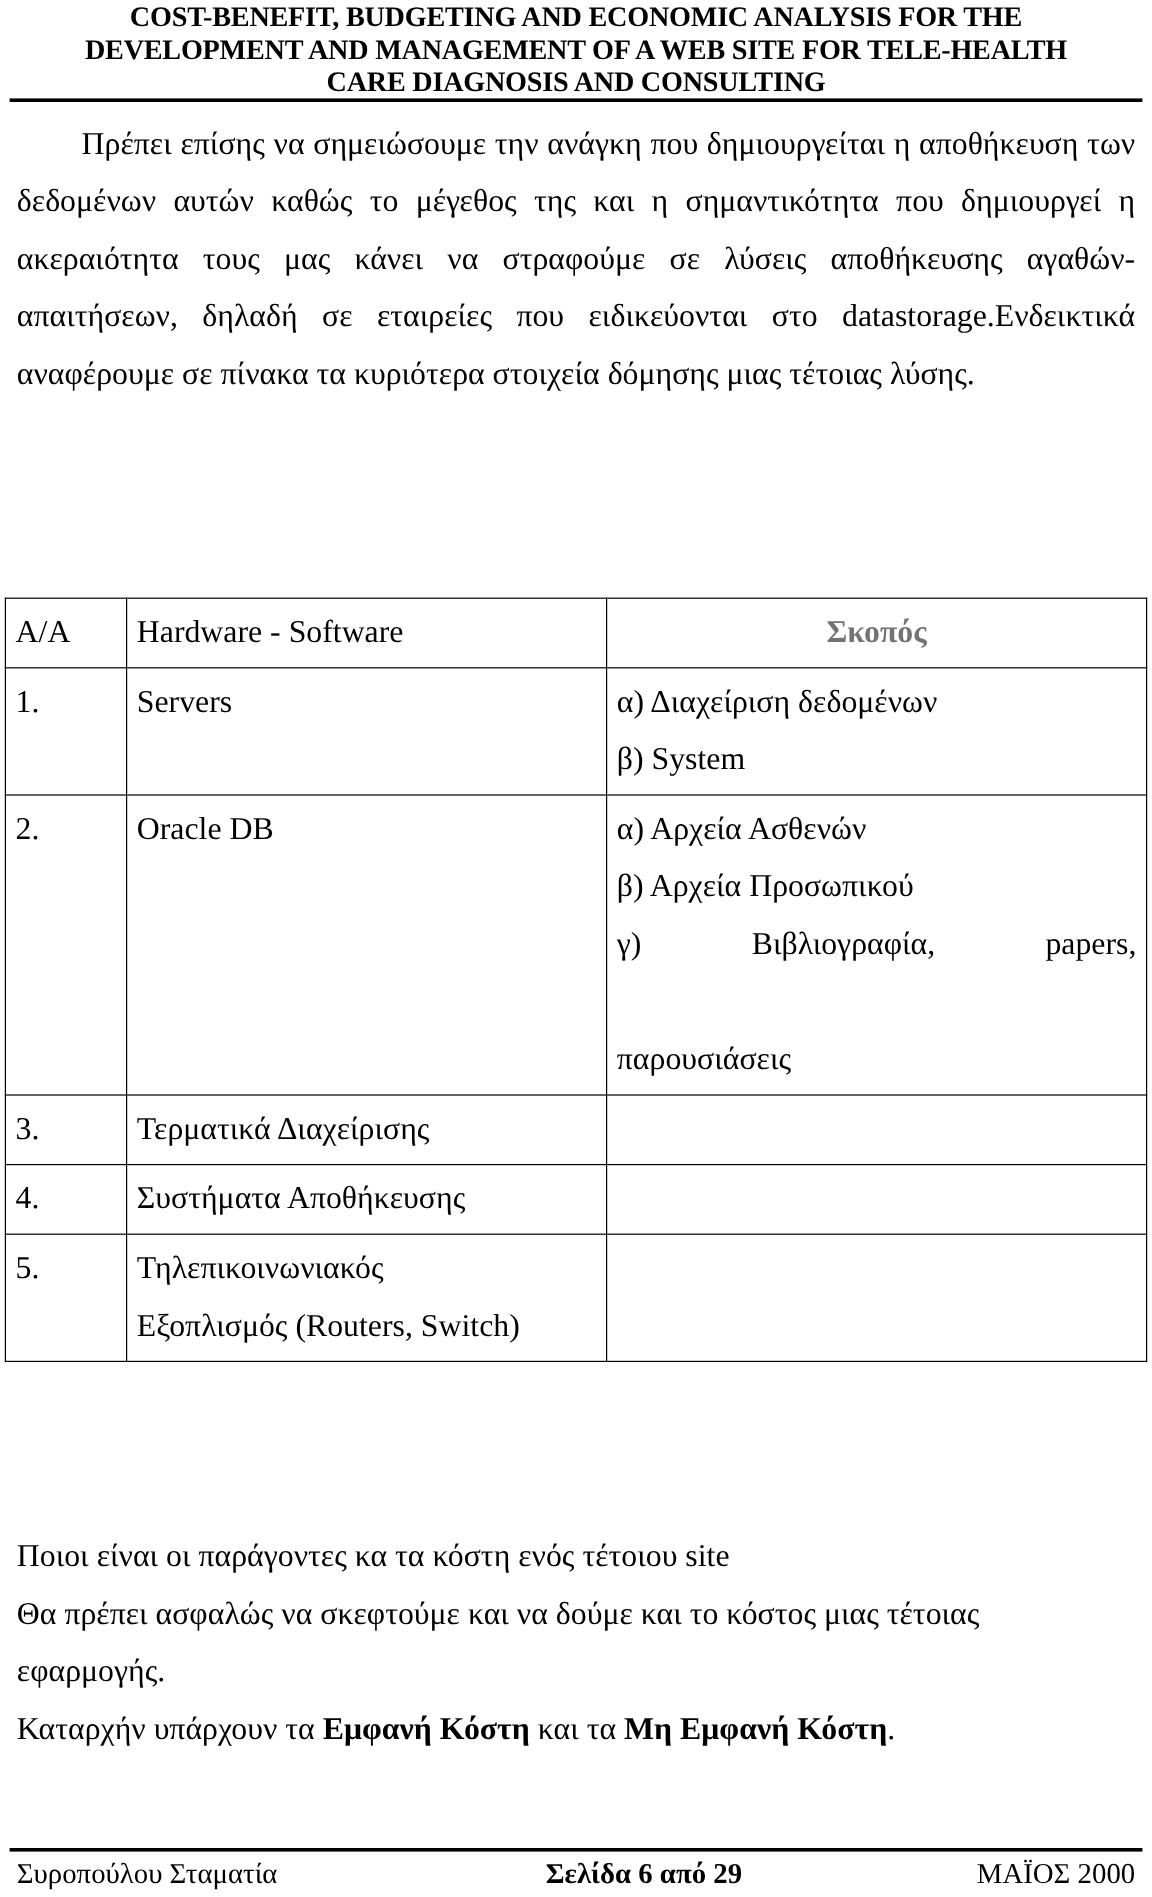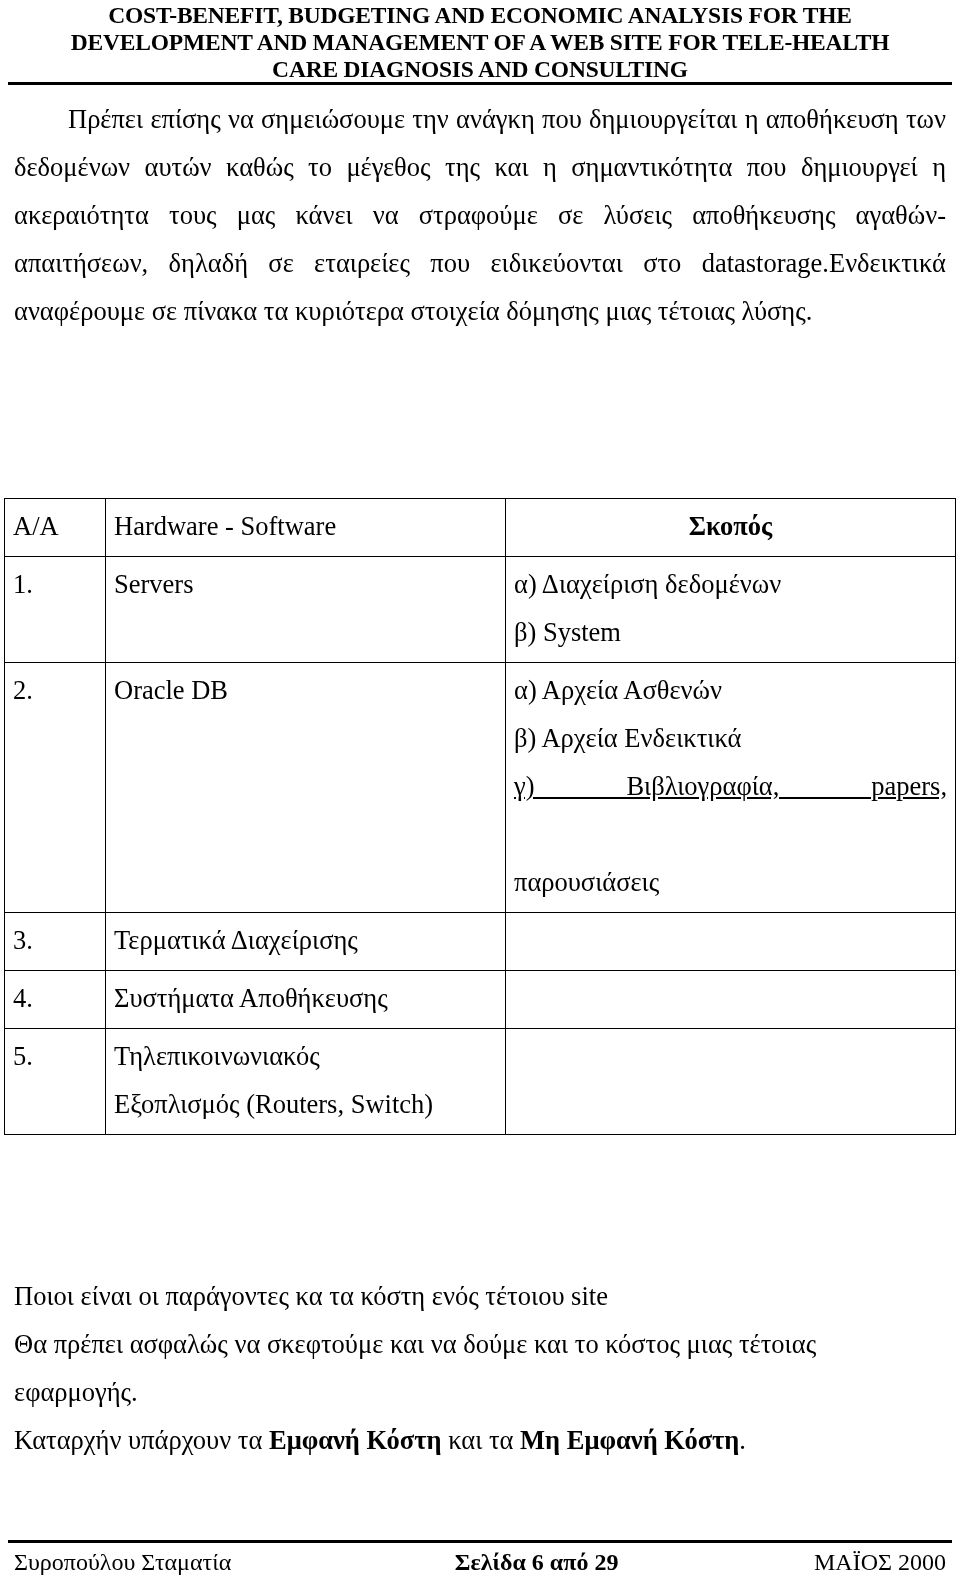--- a/index.html
+++ b/index.html
@@ -89,28 +89,27 @@
   col.c-hw { width: 400px; }
   col.c-sk { width: 450px; }
 
   td.cell-aa { padding-left: 10px; }
   td.cell-hw { padding-left: 14px; margin-top: 24px; }
   td.cell-sk { padding-left: 14px; }
 
   .sk-head {
     text-align: center;
     font-weight: bold;
-    color: #000000;
+    color: #737373;
     font-size: 27px;
   }
   .sk-line { display: block; }
   .sk-line.just {
     text-align: justify;
     text-justify: inter-word;
-    text-decoration: underline;
   }
   .sk-line.just::after {
     content: "";
     display: inline-block;
     width: 100%;
   }
   .hw-line { display: block; }
   .row-empty { min-height: 48px; }
 
   
@@ -181,21 +180,21 @@
           </td>
         </tr>
 
         <tr>
           <td class="cell-aa">2.</td>
           <td class="cell-hw">
             <span class="hw-line">Oracle DB</span>
           </td>
           <td class="cell-sk">
             <span class="sk-line">α) Αρχεία Ασθενών</span>
-            <span class="sk-line">β) Αρχεία Ενδεικτικά</span>
+            <span class="sk-line">β) Αρχεία Προσωπικού</span>
             <span class="sk-line just">γ) Βιβλιογραφία, papers,</span>
             <span class="sk-line">παρουσιάσεις</span>
           </td>
         </tr>
 
         <tr>
           <td class="cell-aa">3.</td>
           <td class="cell-hw">
             <span class="hw-line">Τερματικά Διαχείρισης</span>
           </td>

